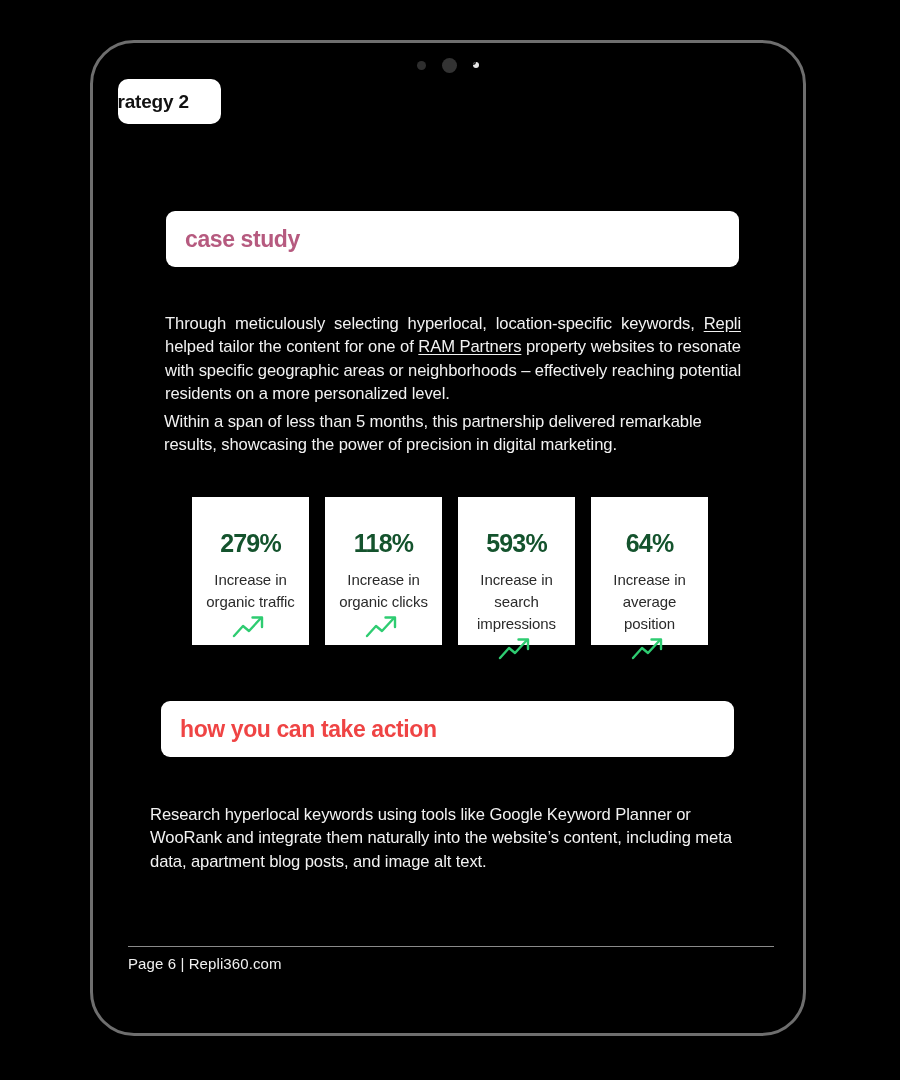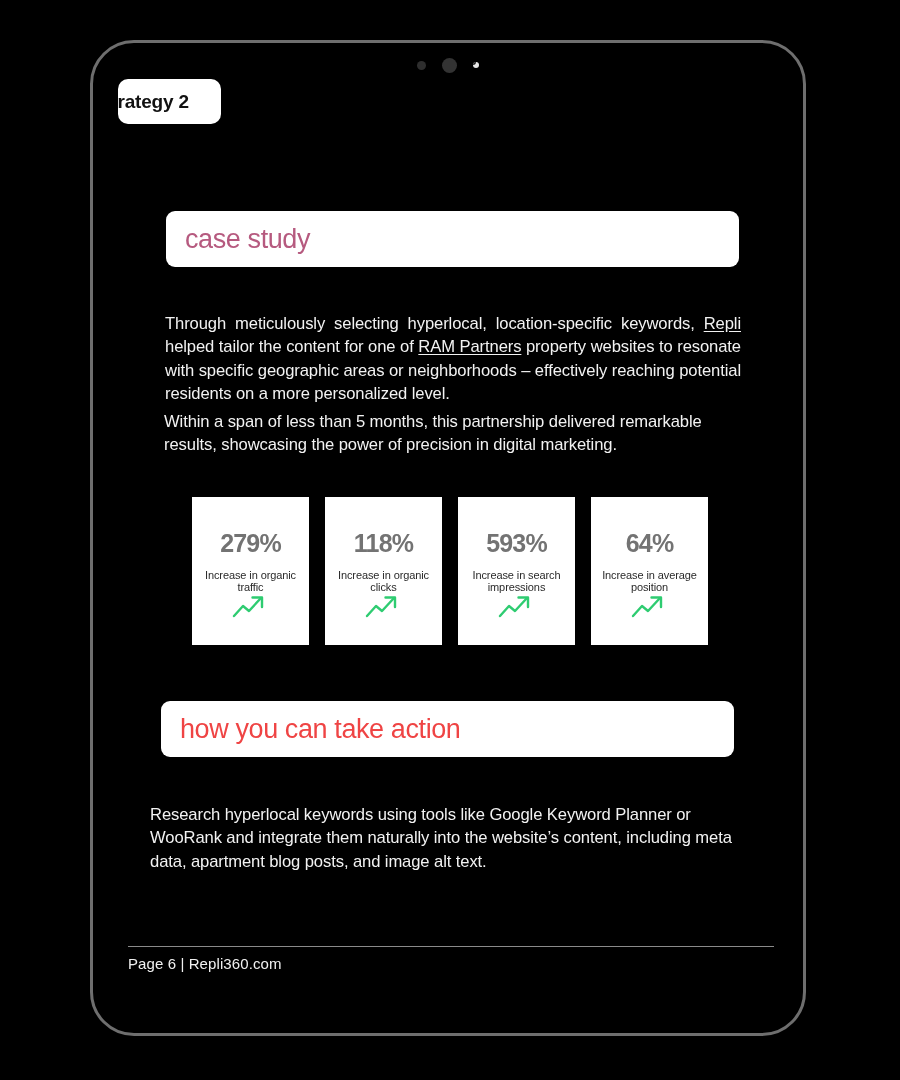--- a/index.html
+++ b/index.html
@@ -100,22 +100,22 @@
   .banner {
     position: absolute;
     background: #ffffff;
     border-radius: 9px;
     display: flex;
     align-items: center;
     padding-left: 19px;
     box-sizing: border-box;
   }
   .banner-text {
-    font-size: 27px;
-    font-weight: normal;
+    font-size: 23px;
+    font-weight: bold;
     letter-spacing: -0.4px;
   }
 
   #banner-case-study {
     left: 73px;
     top: 168px;
     width: 573px;
     height: 56px;
   }
   #banner-case-study .banner-text { color: #b65a7f; }
@@ -175,31 +175,31 @@
     width: 117px;
     height: 148px;
     background: #ffffff;
     display: flex;
     flex-direction: column;
     align-items: center;
     box-sizing: border-box;
     padding-top: 34px;
   }
   .stat-value {
-    color: #737373;
+    color: #14532d;
     font-size: 25px;
     font-weight: bold;
     letter-spacing: -0.8px;
     line-height: 1;
   }
   .stat-label {
     margin-top: 13px;
     color: #2a2a2a;
-    font-size: 11px;
-    line-height: 12px;
+    font-size: 15px;
+    line-height: 22px;
     text-align: center;
     letter-spacing: -0.1px;
     max-width: 104px;
   }
   .trend-icon {
     margin-top: auto;
     margin-bottom: 22px;
   }
 
   

